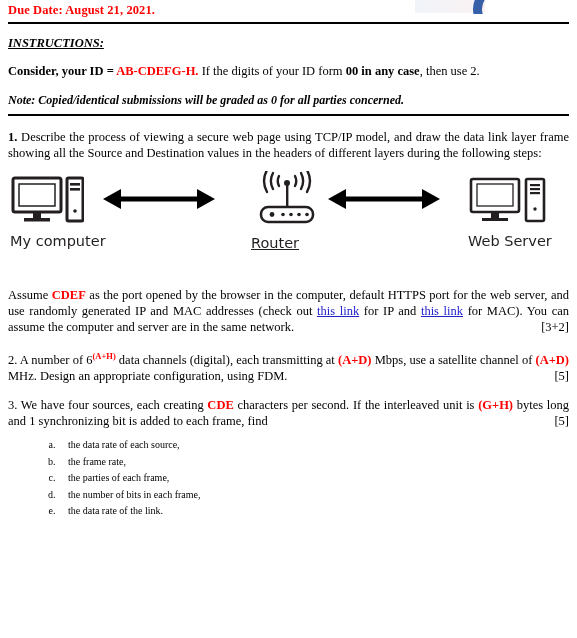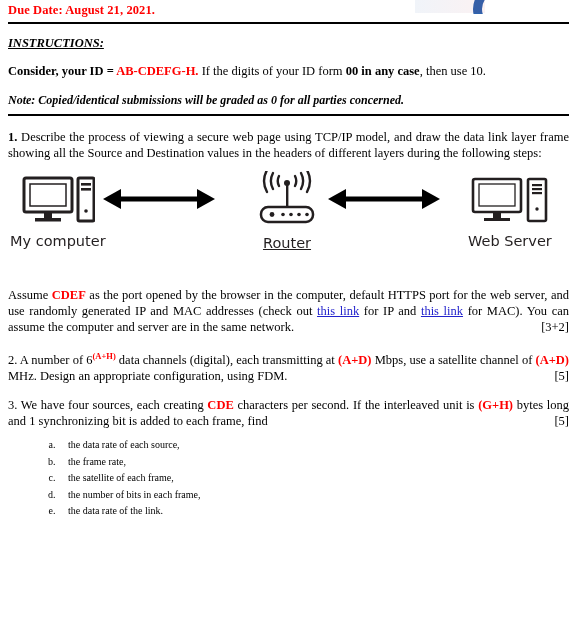--- a/index.html
+++ b/index.html
@@ -109,21 +109,20 @@
   }
 
   
   .diagram {
     position: relative;
     height: 92px;
     margin-top: 14px;
   }
   .node {
     position: absolute;
-    text-align: center;
   }
   .node-label {
     font-family: "DejaVu Sans", "Liberation Sans", sans-serif;
     font-size: 14.5px;
     color: #231F20;
     margin-top: 4px;
     white-space: nowrap;
   }
   .arrow {
     position: absolute;
@@ -159,21 +158,21 @@
     <div class="logo-swoosh"></div>
   </div>
   <div class="logo-faint"></div>
 
   <div class="due-date">Due Date: August 21, 2021.</div>
   <hr class="rule">
 
   <div class="instructions">INSTRUCTIONS:</div>
 
   <div class="consider">
-    <b>Consider, your ID = </b><b class="red">AB-CDEFG-H.</b><span> If the digits of your ID form </span><b>00 in any case</b><span>, then use 10.</span>
+    <b>Consider, your ID = </b><b class="red">AB-CDEFG-H.</b><span> If the digits of your ID form </span><b>00 in any case</b><span>, then use 2.</span>
   </div>
 
   <div class="note">Note: Copied/identical submissions will be graded as 0 for all parties concerned.</div>
   <hr class="rule" style="margin-top:6px;">
 
   <div class="q">
     <b>1.</b><span> Describe the process of viewing a secure web page using TCP/IP model, and draw the data link layer frame showing all the Source and Destination values in the headers of different layers during the following steps:</span>
   </div>
 
   <div class="diagram">
@@ -253,18 +252,18 @@
     <span>2.</span><span> A number of 6</span><sup class="redsup">(A+H)</sup><span> data channels (digital), each transmitting at </span><b class="red">(A+D)</b><span> Mbps, use a satellite channel of </span><b class="red">(A+D)</b><span> MHz. Design an appropriate configuration, using FDM.</span><span class="q-mark">[5]</span>
   </div>
 
   <div class="q">
     <span>3.</span><span> We have four sources, each creating </span><b class="red">CDE</b><span> characters per second. If the interleaved unit is </span><b class="red">(G+H)</b><span> bytes long and 1 synchronizing bit is added to each frame, find</span><span class="q-mark">[5]</span>
   </div>
 
   <ol class="letters">
     <li>the data rate of each source,</li>
     <li>the frame rate,</li>
-    <li>the satellite of each frame,</li>
+    <li>the parties of each frame,</li>
     <li>the number of bits in each frame,</li>
     <li>the data rate of the link.</li>
   </ol>
 
 </div>
 
 </body></html>

